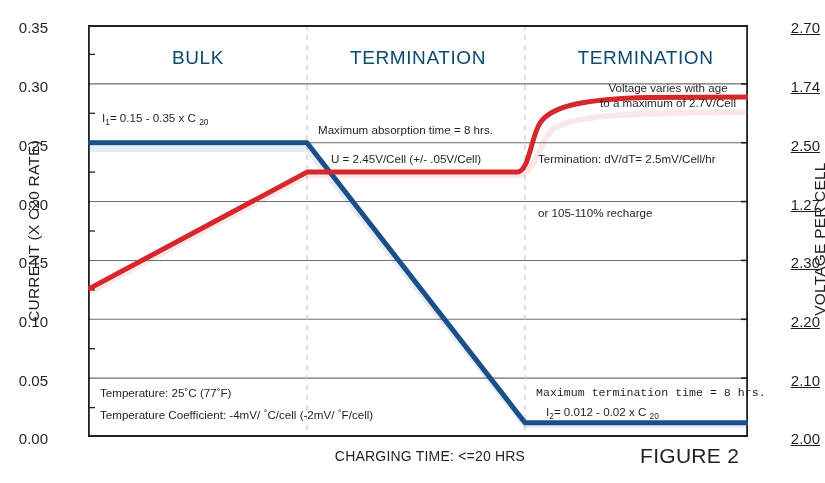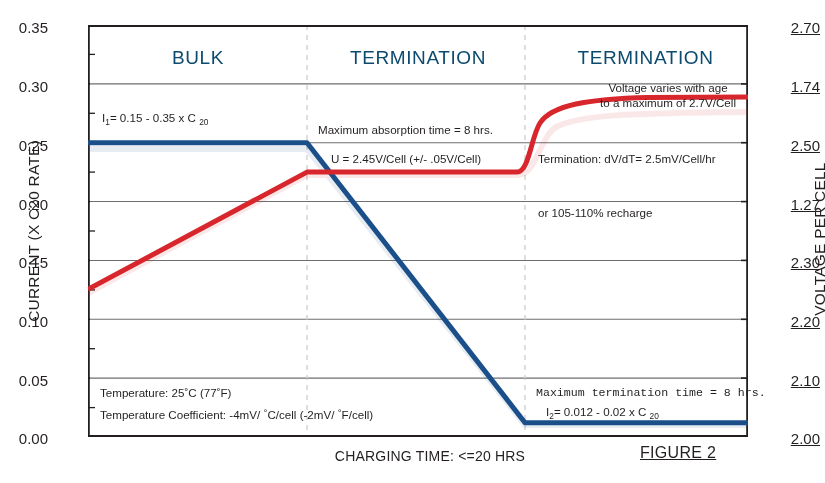--- a/index.html
+++ b/index.html
@@ -48,24 +48,23 @@
     left: 230px;
     top: 448px;
     width: 400px;
     text-align: center;
     font-size: 14px;
   }
   #figure-caption {
     position: absolute;
     left: 640px;
     top: 444px;
-    font-size: 16px;
+    font-size: 21px;
     color: #231f20;
     letter-spacing: 0.3px;
-    text-decoration: underline;
   }
   
   .tick-label {
     position: absolute;
     font-size: 15px;
     color: #231f20;
     white-space: nowrap;
   }
   .tick-label.left  { right: 777px; text-align: right; width: 60px; }
   .tick-label.right { left: 760px;  text-align: right;  width: 60px; text-decoration: underline; }

